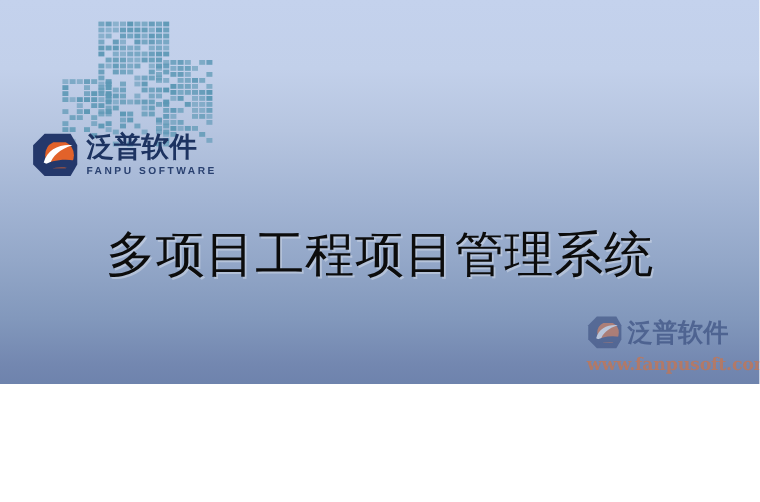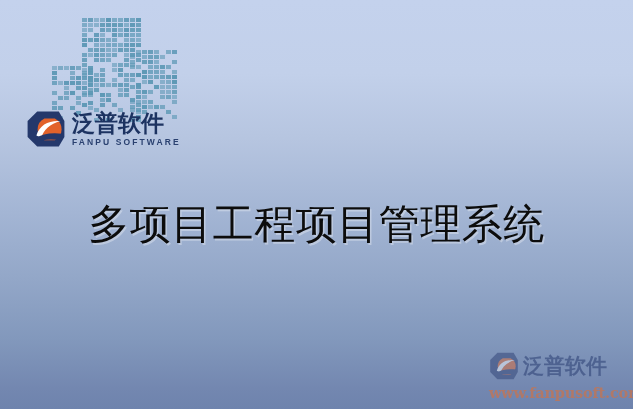--- a/index.html
+++ b/index.html
@@ -9,21 +9,21 @@
   body {
     width: 633px;
     height: 418px;
     overflow: hidden;
     font-family: "Liberation Sans", sans-serif;
   }
 
   #banner {
     position: relative;
     width: 633px;
-    height: 409px;
+    height: 320px;
     overflow: hidden;
     background: linear-gradient(to bottom,
         #c4d2ed 0%,
         #c2d0ea 18%,
         #b6c5e0 34%,
         #a3b5d4 52%,
         #93a7c8 68%,
         #8298bc 83%,
         #7387b0 95%,
         #6e83ad 100%);
@@ -92,21 +92,20 @@
     font-family: "DejaVu Serif", "Liberation Serif", serif;
     font-size: 41px;
     line-height: 52px;
     color: #0c0c0c;
     letter-spacing: 0.5px;
     text-shadow: 1.5px 1.5px 0 rgba(255,255,255,0.32);
   }
   #headline .hl-line {
     display: block;
     white-space: nowrap;
-    margin-top: 12px;
   }
 
   
   #watermark {
     position: absolute;
     right: 8px;
     bottom: 4px;
     width: 136px;
     height: 56px;
     opacity: 0.62;

